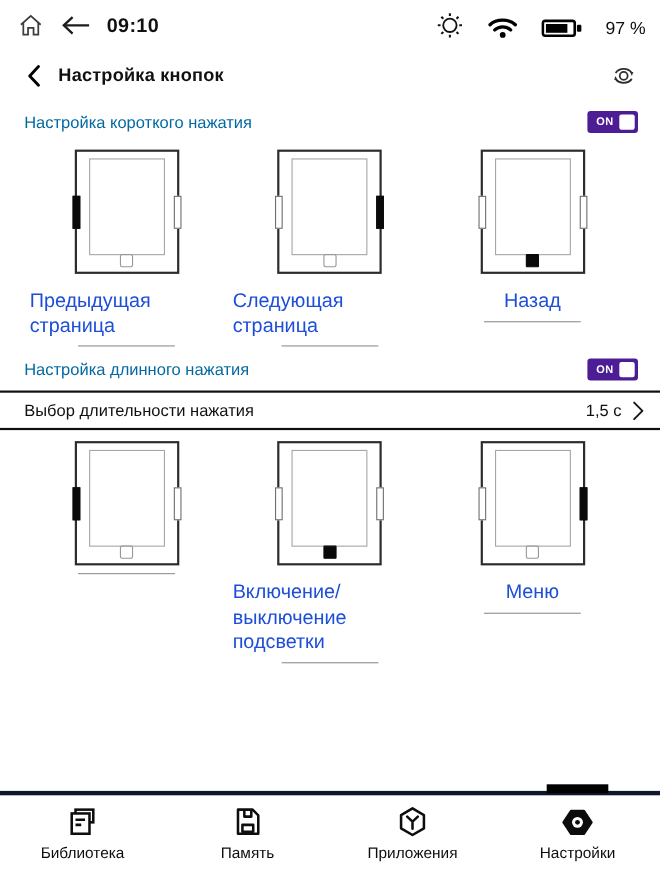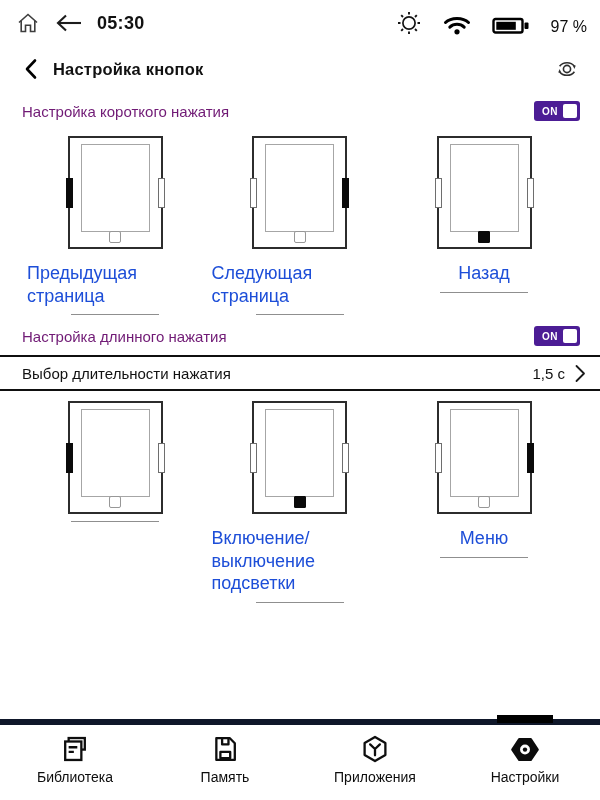--- a/index.html
+++ b/index.html
@@ -18,21 +18,21 @@
   
   .screen-header { display:flex; align-items:center; height:46px; padding:0 20px 0 24px; }
   .header-title { font-size:16.5px; font-weight:700; margin-left:15px; letter-spacing:.2px; }
   .header-right { margin-left:auto; }
 
   
   .section-row { display:flex; align-items:center; justify-content:space-between;
                  height:30px; padding:0 20px 0 22px; }
   .section-row.first { margin-top:4px; }
   .section-row.second { margin-top:6px; }
-  .section-title { font-size:15px; color:#701a75; }
+  .section-title { font-size:15px; color:#0369a1; }
 
   .toggle { width:46px; height:20px; background:#4c1d95; border-radius:3px;
             display:flex; align-items:center; padding:0 3px; cursor:pointer; }
   .toggle-label { color:#fff; font-size:10px; font-weight:700; flex:1; text-align:center; letter-spacing:.4px; }
   .toggle-knob { width:14px; height:14px; background:#fff; border-radius:2px; }
 
   
   .duration-row { margin-top:4px; height:36px; border-top:2px solid #0f0f0f; border-bottom:2px solid #0f0f0f;
                   display:flex; align-items:center; padding:0 14px 0 22px; }
   .duration-label { font-size:15px; }
@@ -49,21 +49,21 @@
   .d-btn-bottom { position:absolute; left:50%; transform:translateX(-50%); bottom:4px;
                   width:12px; height:12px; border:1.5px solid #979797; border-radius:2px; background:#fff; }
   .hl-left  .d-btn-left,
   .hl-right .d-btn-right  { background:#0a0a0a; border-color:#0a0a0a; }
   .hl-bottom .d-btn-bottom { background:#0a0a0a; border-color:#0a0a0a; border-radius:1px; }
   .device-label { margin-top:13px; font-size:18px; line-height:1.25; text-align:left; color:#1d4ed8; max-width:176px; }
   .label-underline { width:88px; border-bottom:1px solid #8f8f8f; margin-top:7px; }
 
   
   .bottom-nav { position:absolute; left:0; right:0; bottom:0; height:81px;
-                border-top:6px solid #0f172a; display:flex; background:#fff; }
+                border-top:4px solid #0f172a; display:flex; background:#fff; }
   .nav-item { flex:1; position:relative; display:flex; flex-direction:column; align-items:center;
               padding-top:9px; gap:5px; cursor:pointer; }
   .nav-label { font-size:14px; color:#0d0d0d; }
   .active-indicator { position:absolute; top:-10px; left:50%; transform:translateX(-50%);
                       width:56px; height:8px; background:#000; }
   svg { display:block; }
 </style>
 </head>
 <body>
 
@@ -76,21 +76,21 @@
           <path d="M4,12.5 L13,4.5 L22,12.5"></path>
           <path d="M6.2,10.8 V21.5 H10.5 V15.3 H15.5 V21.5 H19.8 V10.8"></path>
         </svg>
       </span>
       <span class="icon">
         <svg width="30" height="22" viewBox="0 0 30 22" fill="none" stroke="#1c1c1c" stroke-width="2.1">
           <path d="M27,11 H4"></path>
           <path d="M12,3.5 L4,11 L12,18.5"></path>
         </svg>
       </span>
-      <span class="time">05:30</span>
+      <span class="time">09:10</span>
     </div>
     <div class="sb-right">
       <span class="icon">
         <svg width="26" height="26" viewBox="0 0 26 26" fill="none" stroke="#141414" stroke-width="1.7">
           <circle cx="13" cy="13" r="6.1"></circle>
           <path d="M21.5,13 H24 M19,19 L20.8,20.8 M13,21.5 V24 M7,19 L5.2,20.8 M4.5,13 H2 M7,7 L5.2,5.2 M13,4.5 V2 M19,7 L20.8,5.2" stroke-width="1.9"></path>
         </svg>
       </span>
       <span class="icon">
         <svg width="28" height="22" viewBox="0 0 28 22" fill="none">

